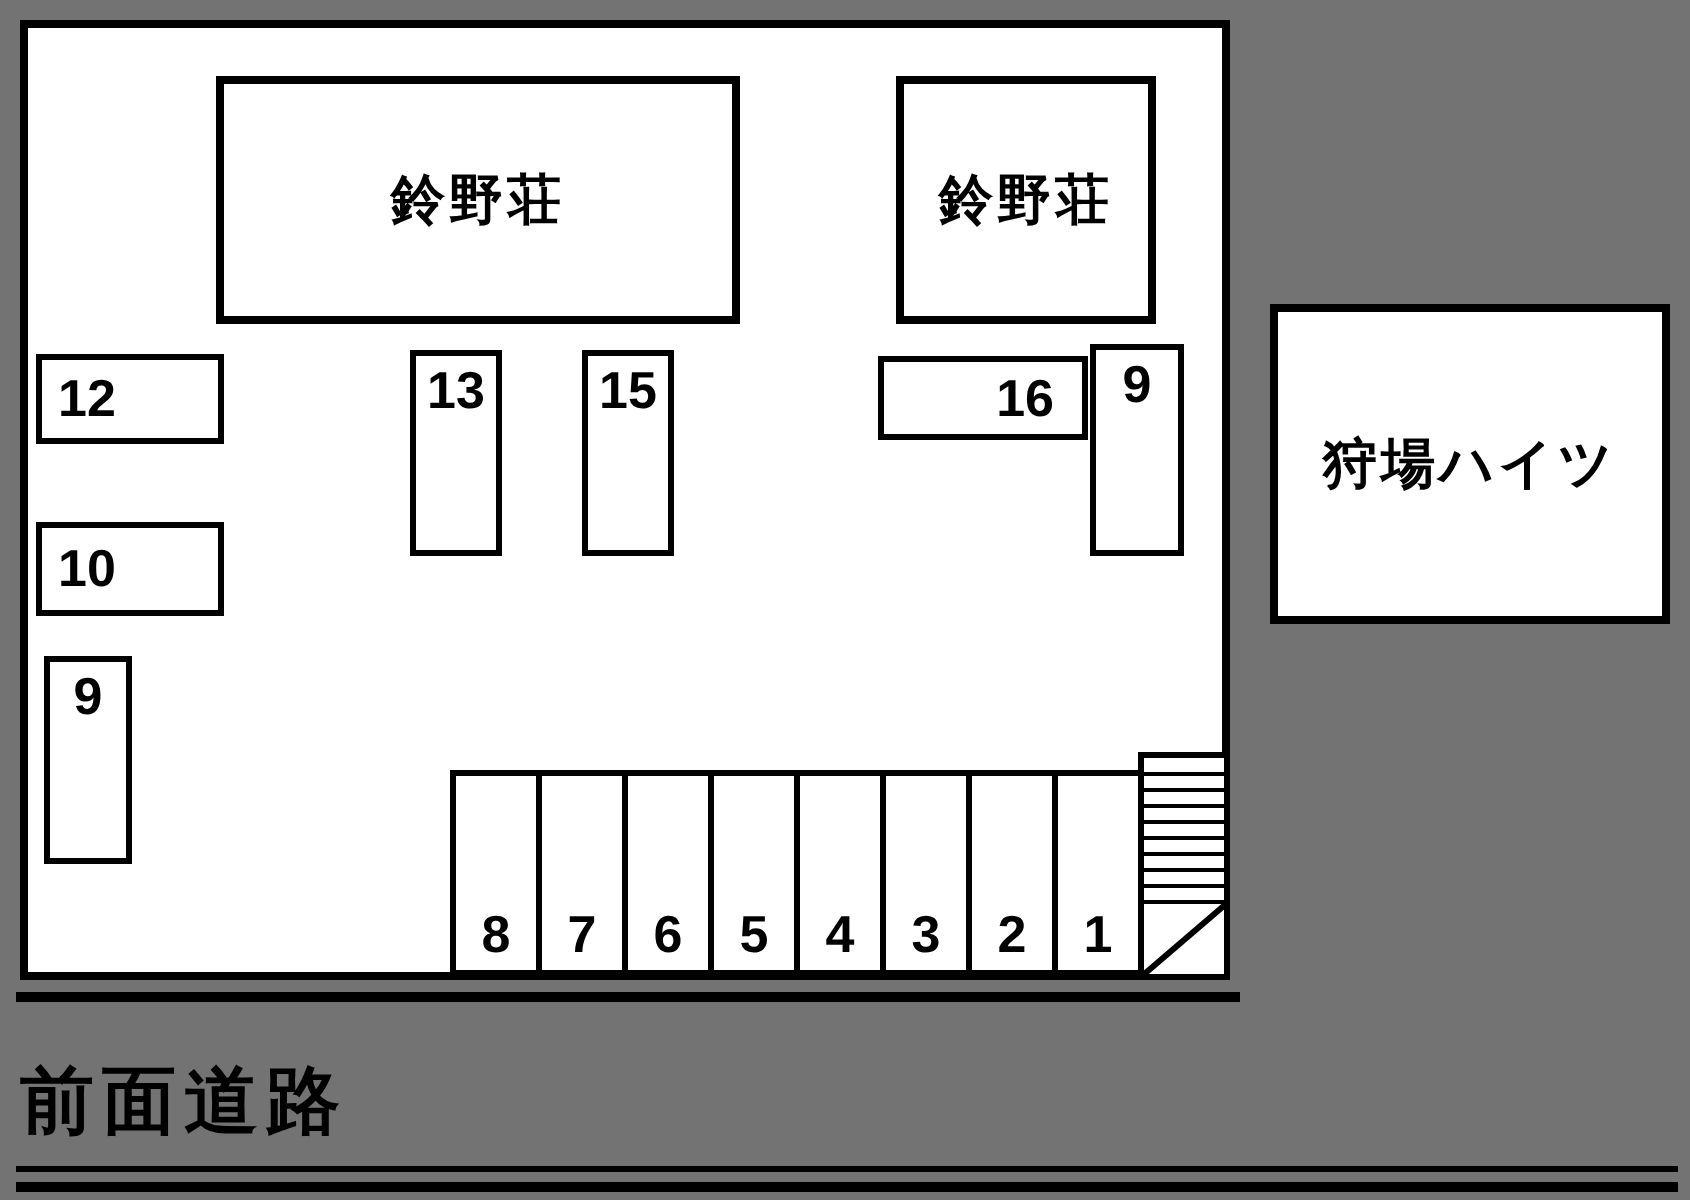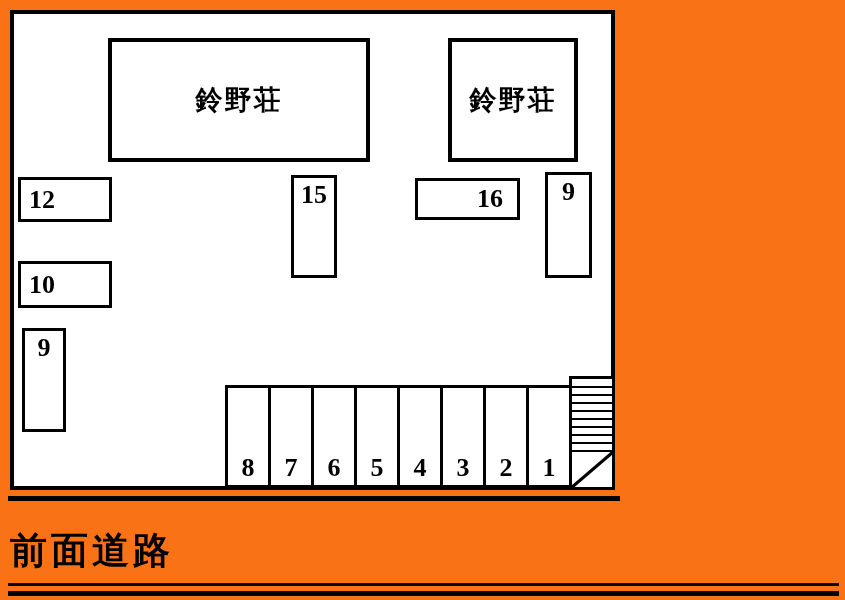--- a/index.html
+++ b/index.html
@@ -1,21 +1,21 @@
 <!DOCTYPE html>
 <html><head>
 <meta charset="utf-8">
 <style>
   html, body { margin: 0; padding: 0; background: #ffffff; }
   .canvas {
     position: relative;
     width: 845px;
     height: 600px;
-    background: #f97316;
-    font-family: Liberation Serif, serif;
+    background: #737373;
+    font-family: Liberation Sans, sans-serif;
     font-weight: bold;
     color: #000000;
     overflow: hidden;
   }
   .box {
     position: absolute;
     background: #ffffff;
     border: 3px solid #000000;
     box-sizing: border-box;
     display: flex;
@@ -24,45 +24,47 @@
   .building {
     align-items: center;
     justify-content: center;
     font-size: 27px;
     letter-spacing: 2px;
   }
   .stall { font-size: 26px; }
   .num-left   { align-items: center;   justify-content: flex-start; padding-left: 8px; }
   .num-top    { align-items: flex-start; justify-content: center; padding-top: 2px; }
   .num-bottom { align-items: flex-end;  justify-content: center; padding-bottom: 2px; }
-  .num-right  { align-items: center;   justify-content: flex-end; padding-right: 14px; }
+  .num-right  { align-items: center;   justify-content: flex-end; padding-right: 14px; margin-left: 24px; }
   .bar { position: absolute; background: #000000; }
   .road-label {
     position: absolute;
     font-size: 37px;
     letter-spacing: 4px;
   }
 </style>
 </head>
 <body>
 
 <div class="canvas">
 
   <div class="box thick" style="left:10px; top:10px; width:605px; height:480px;"></div>
 
   <div class="box thick building" style="left:108px; top:38px; width:262px; height:124px;">鈴野荘</div>
 
   <div class="box thick building" style="left:448px; top:38px; width:130px; height:124px;">鈴野荘</div>
 
+  <div class="box thick building" style="left:635px; top:152px; width:200px; height:160px;">狩場ハイツ</div>
 
   <div class="box stall num-left" style="left:18px; top:177px; width:94px; height:45px;">12</div>
   <div class="box stall num-left" style="left:18px; top:261px; width:94px; height:47px;">10</div>
 
   <div class="box stall num-top" style="left:22px; top:328px; width:44px; height:104px;">9</div>
 
+  <div class="box stall num-top" style="left:205px; top:175px; width:46px; height:103px;">13</div>
   <div class="box stall num-top" style="left:291px; top:175px; width:46px; height:103px;">15</div>
 
   <div class="box stall num-right" style="left:415px; top:178px; width:105px; height:42px;">16</div>
 
   <div class="box stall num-top" style="left:545px; top:172px; width:47px; height:106px;">9</div>
 
   <div class="box stall num-bottom" style="left:225px; top:385px; width:46px; height:103px;">8</div>
   <div class="box stall num-bottom" style="left:268px; top:385px; width:46px; height:103px;">7</div>
   <div class="box stall num-bottom" style="left:311px; top:385px; width:46px; height:103px;">6</div>
   <div class="box stall num-bottom" style="left:354px; top:385px; width:46px; height:103px;">5</div>

